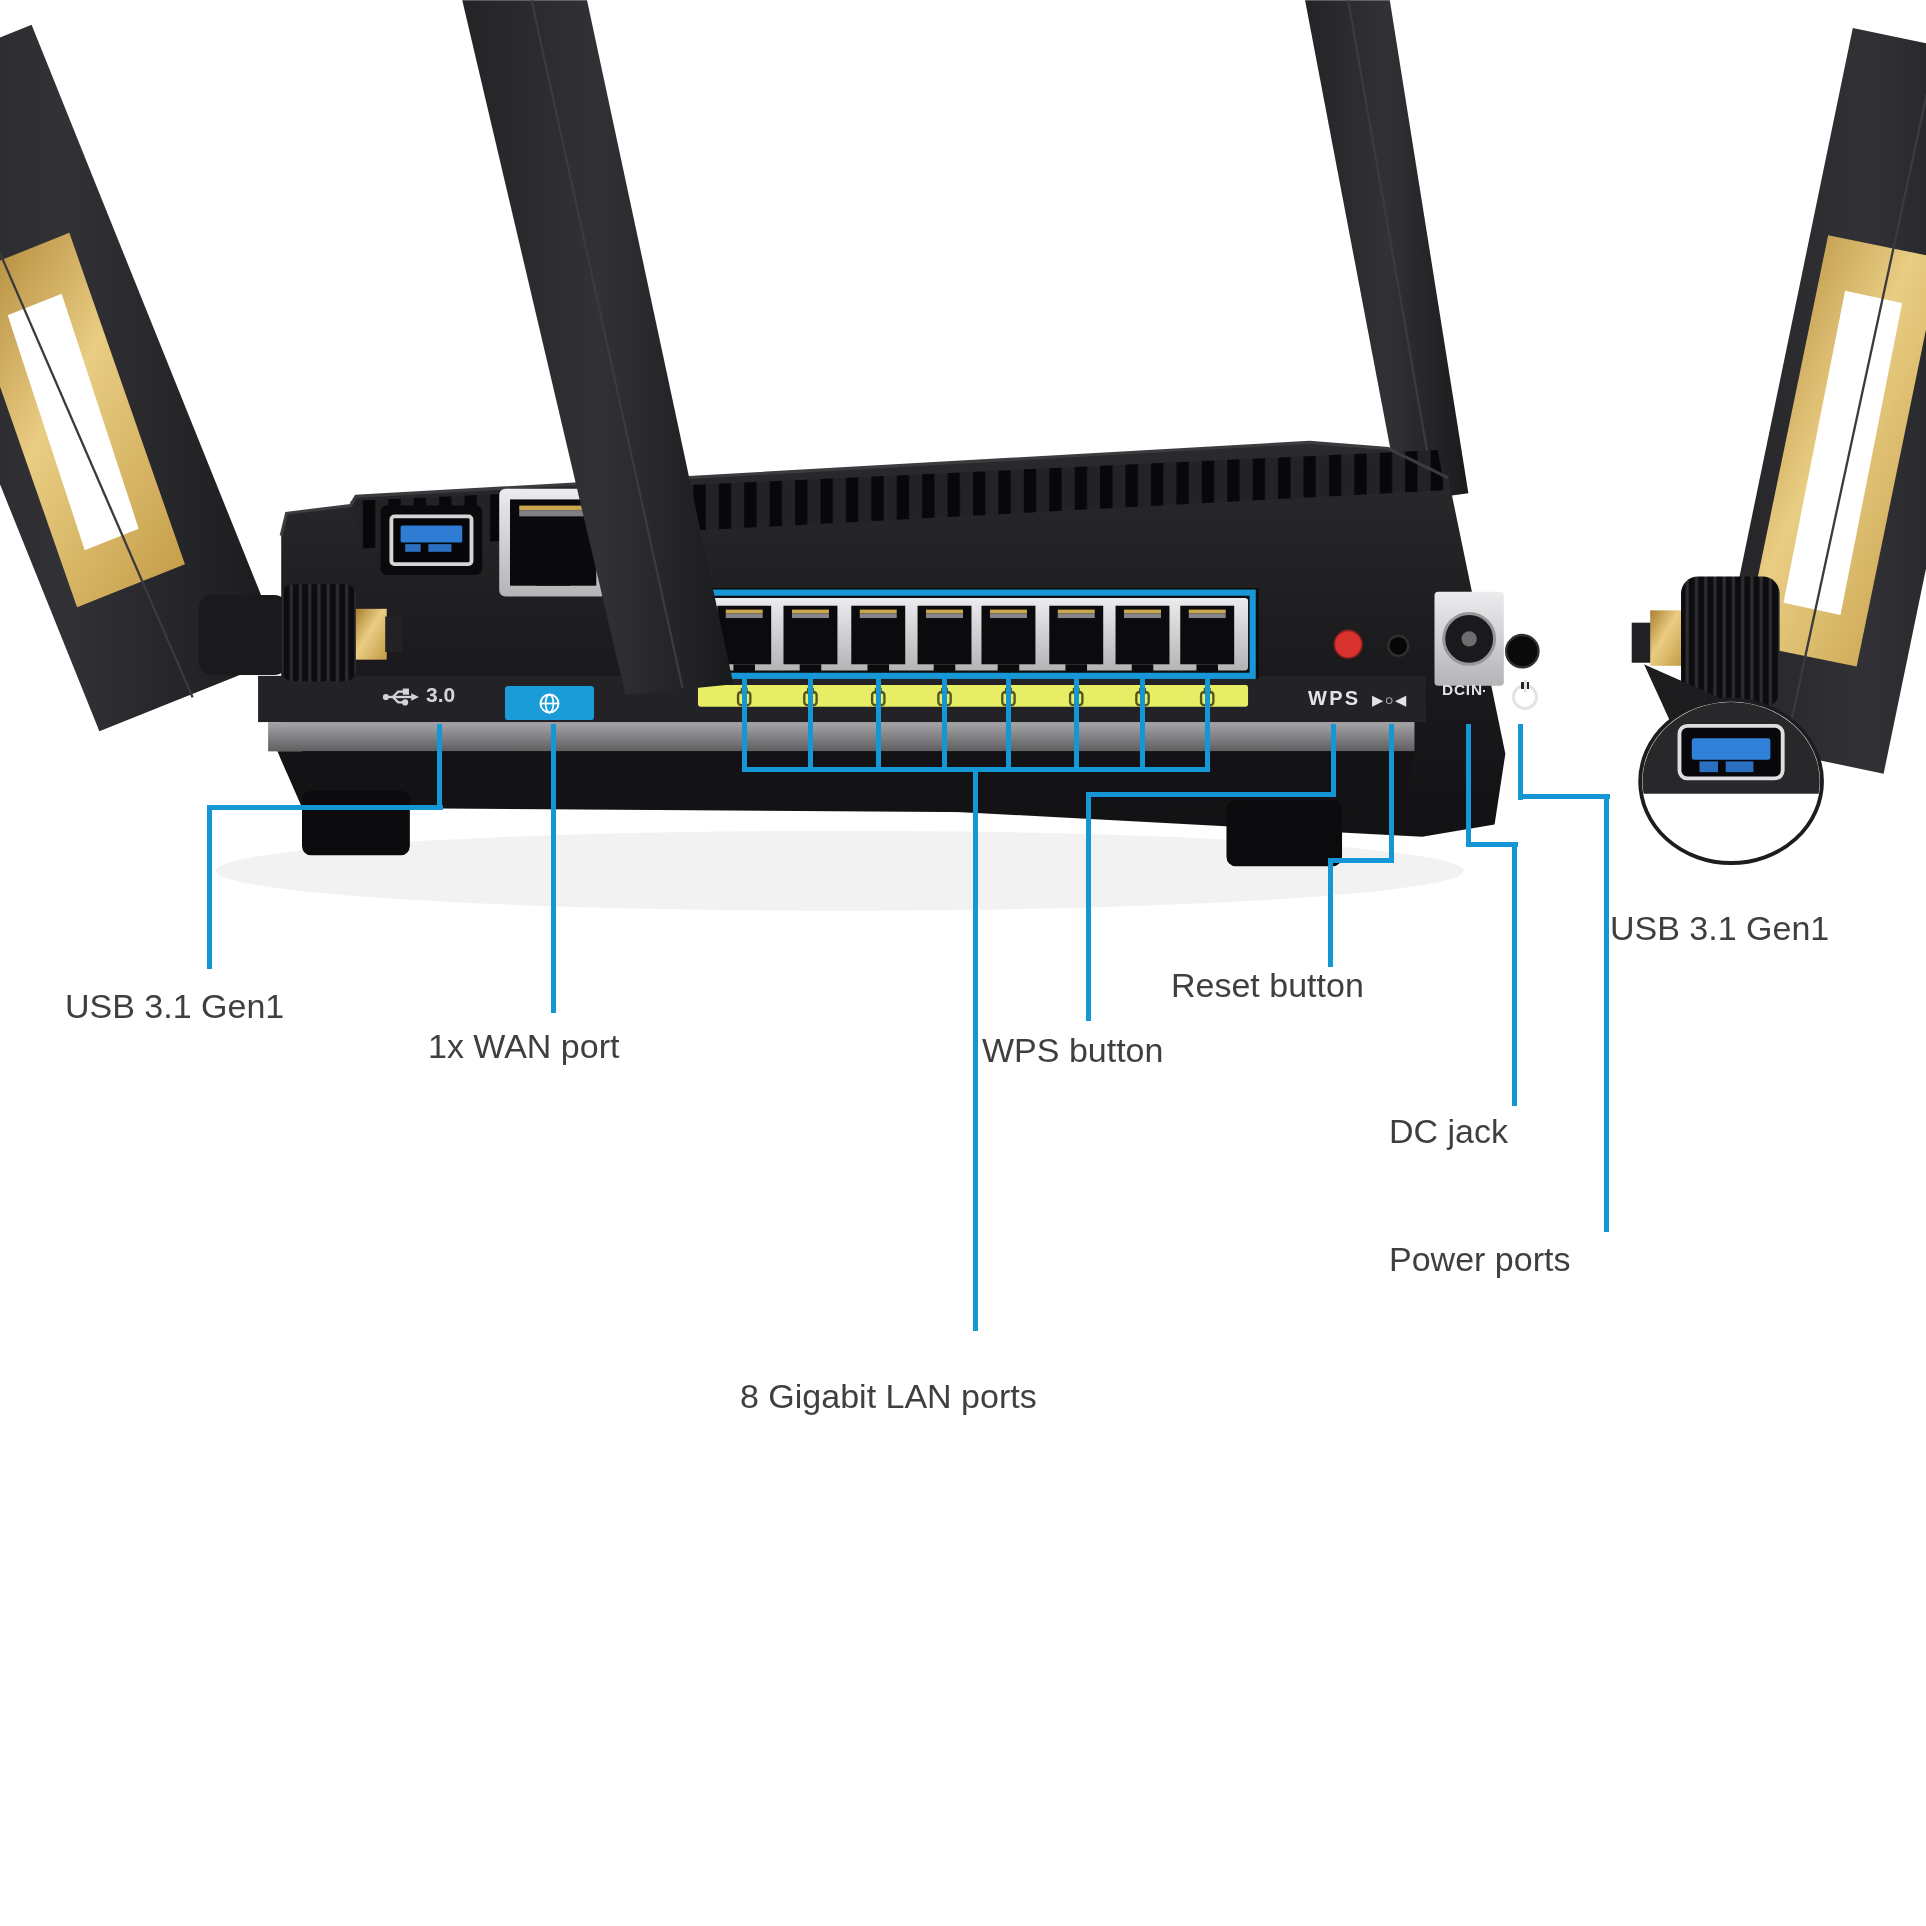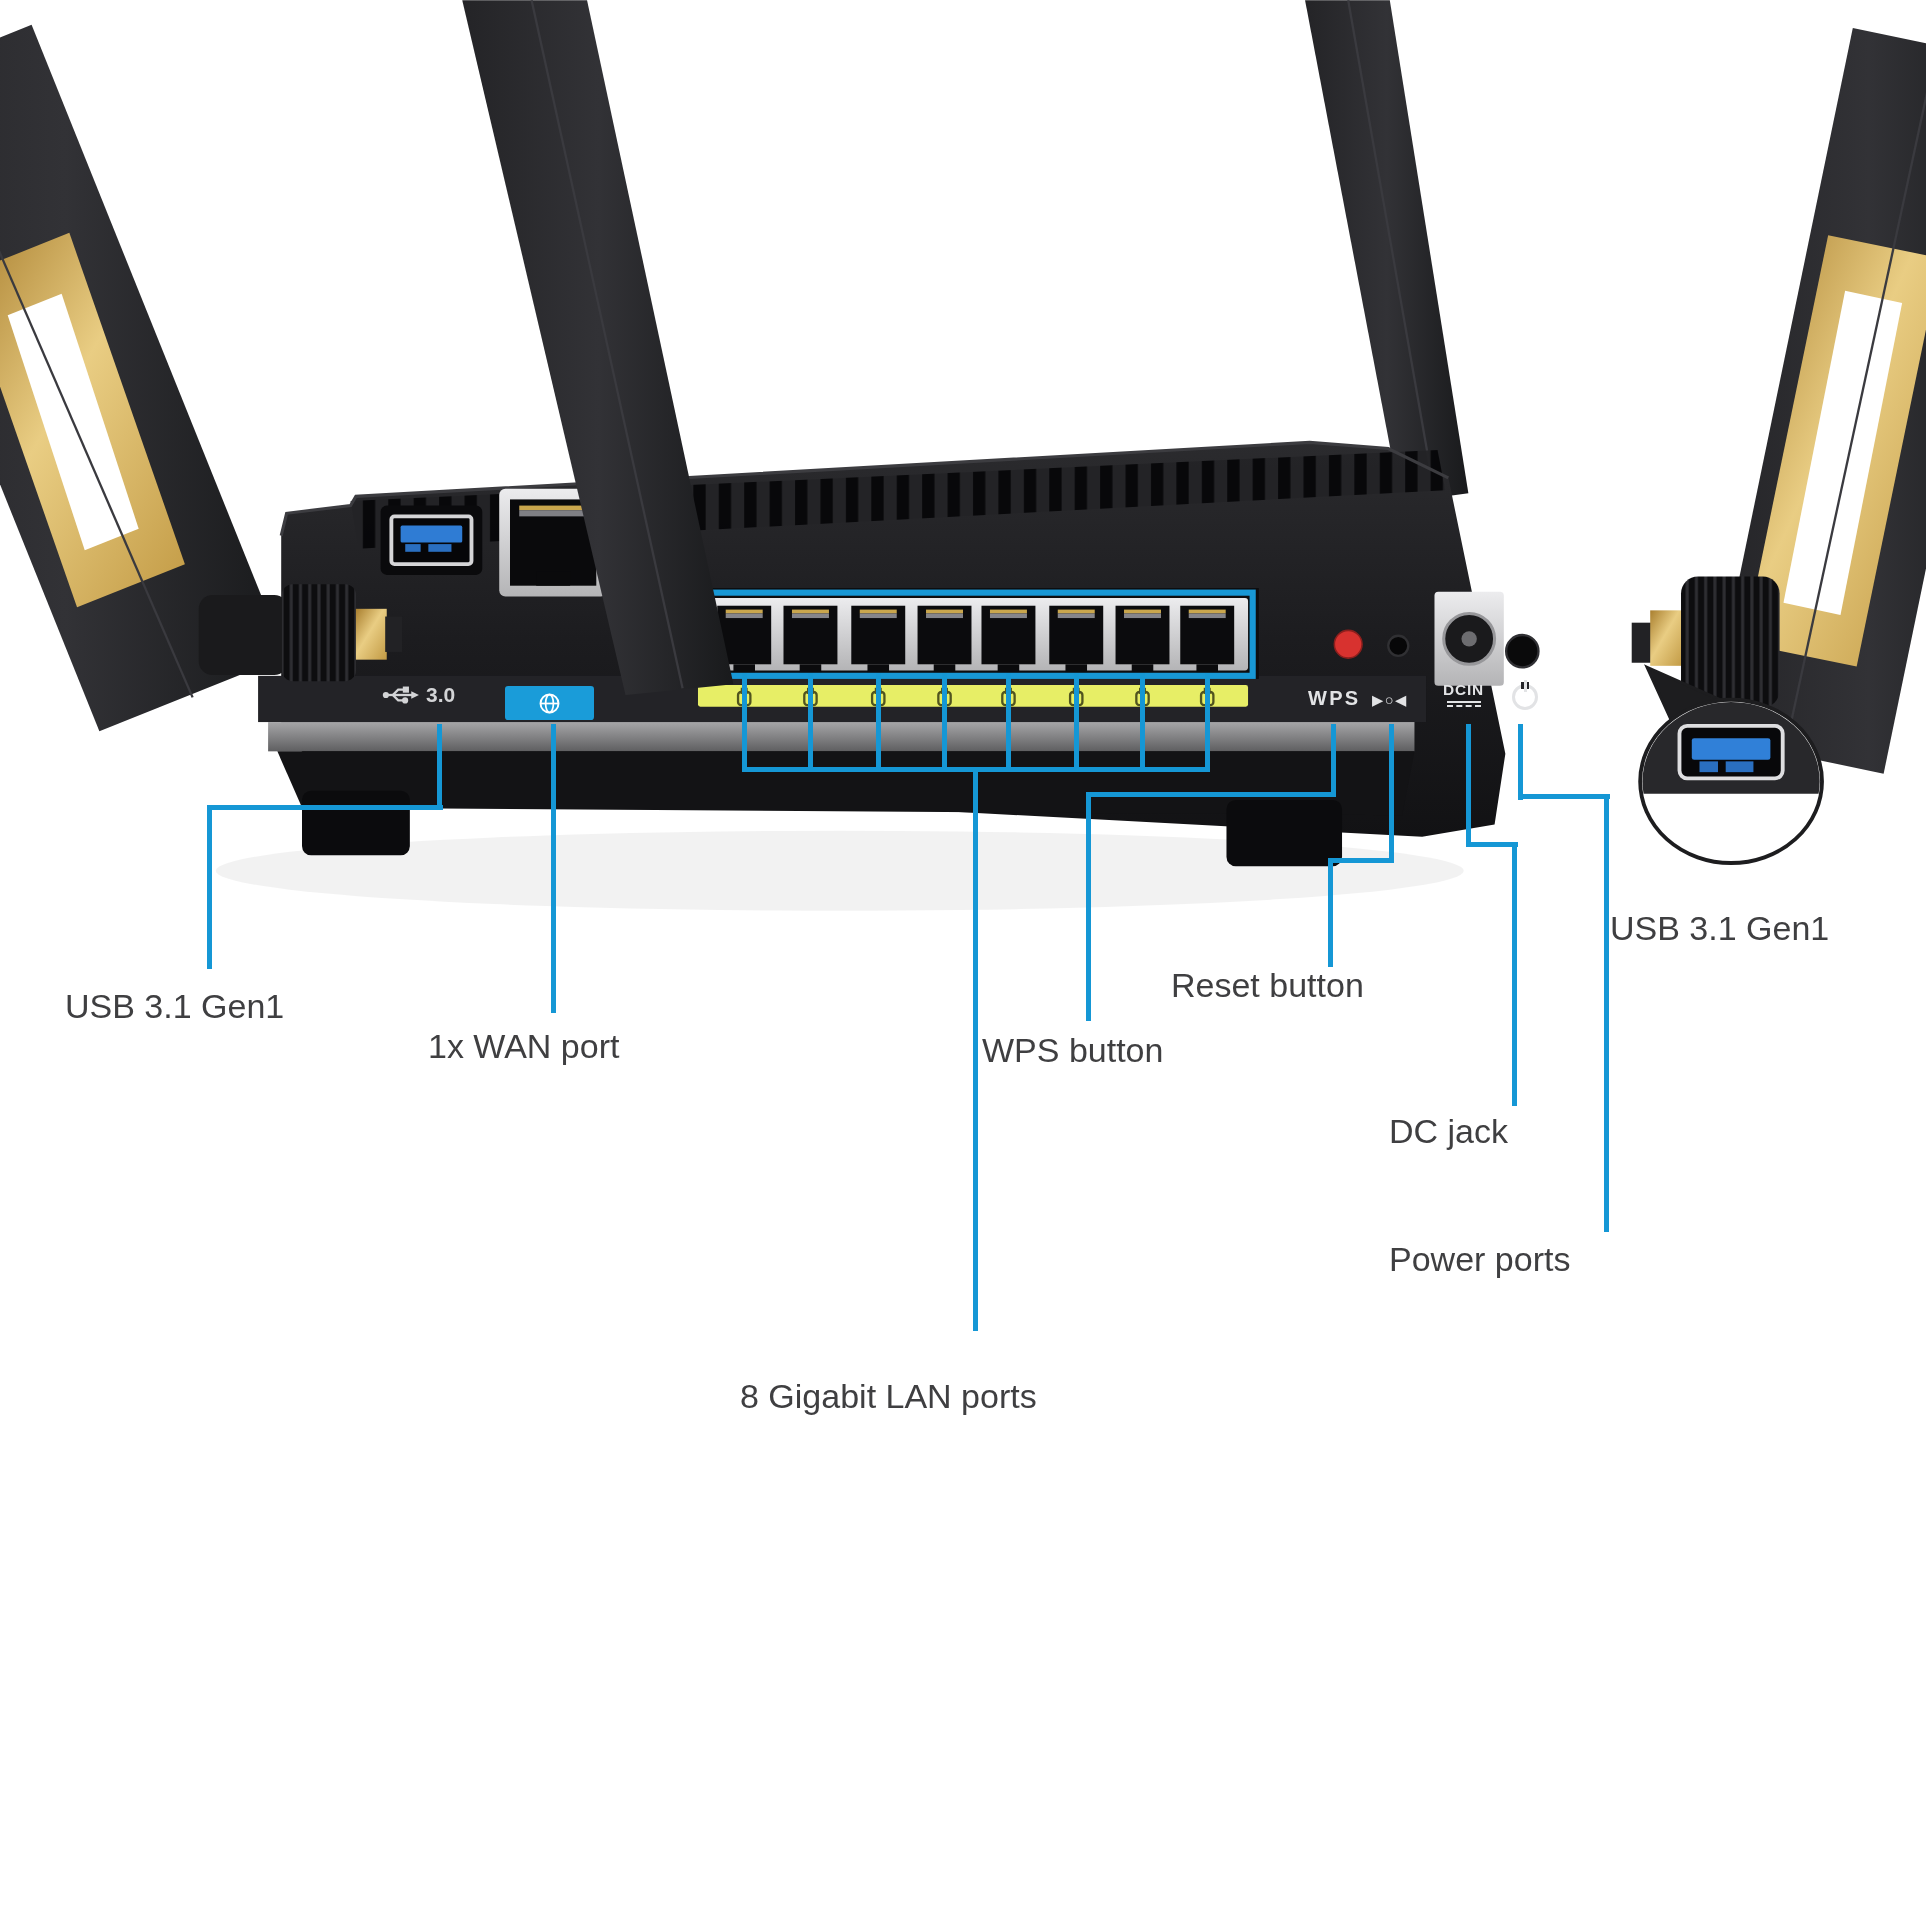--- a/index.html
+++ b/index.html
@@ -9,26 +9,26 @@
   .abs{position:absolute;}
   
   .cl{position:absolute;background:#1597d5;}
   
   .lbl{position:absolute;font-size:34px;font-weight:300;color:#3f3f41;line-height:1;white-space:nowrap;}
   
   .title{position:absolute;left:932px;top:1537px;transform:translateX(-50%);
          font-size:86px;font-weight:bold;letter-spacing:-0.8px;color:#222124;white-space:nowrap;}
   
   .bandtxt{position:absolute;color:#d3d4d6;font-weight:bold;}
-  .usb30{left:382px;top:683px;display:flex;align-items:center;gap:7px;font-size:21px;}
+  .usb30{left:382px;top:683px;display:flex;align-items:flex-end;gap:7px;font-size:21px;}
   .wantag{left:505px;top:686px;width:89px;height:34px;background:#1a9cd9;border-radius:3.1px;
           display:flex;align-items:center;justify-content:center;}
   .wpslbl{left:1308px;top:687px;font-size:20px;letter-spacing:2.3px;color:#e2e3e5;}
   .resetglyph{left:1372px;top:691px;font-size:14.6px;letter-spacing:1.5px;color:#e2e3e5;font-weight:normal;}
-  .dcin{left:1442px;top:681px;display:flex;flex-direction:column;align-items:center;width:43px;}
+  .dcin{left:1442px;top:681px;display:flex;flex-direction:row;align-items:center;width:43px;}
   .dcin span{font-size:15.4px;letter-spacing:0.8px;color:#e2e3e5;font-weight:bold;}
   .dcin .l1{width:34px;height:2.3px;background:#e2e3e5;margin-top:1.5px;}
   .dcin .l2{width:34px;height:0;border-top:2.3px dashed #e2e3e5;margin-top:2.3px;}
   .pwr{left:1512px;top:684px;width:20px;height:20px;border:3.1px solid #e2e3e5;border-radius:50%;}
   .pwr i{position:absolute;top:-5.4px;left:50%;width:7.7px;height:7px;margin-left:-3.9px;background:#232327;display:block;}
   .pwr b{position:absolute;top:-7px;left:50%;width:3.1px;height:11.6px;margin-left:-1.5px;background:#e2e3e5;display:block;}
 </style>
 </head>
 <body>
 

